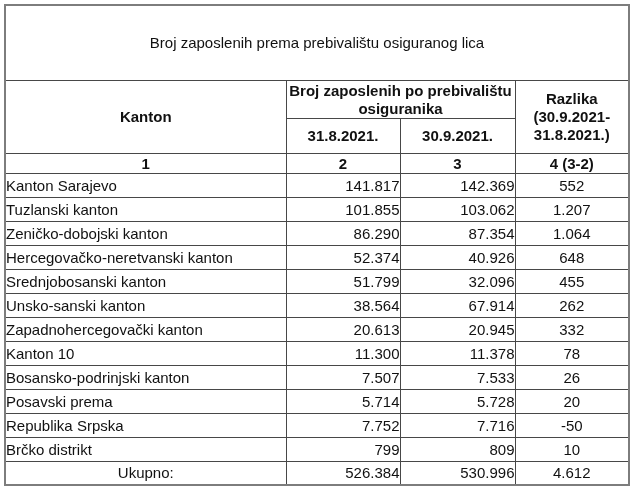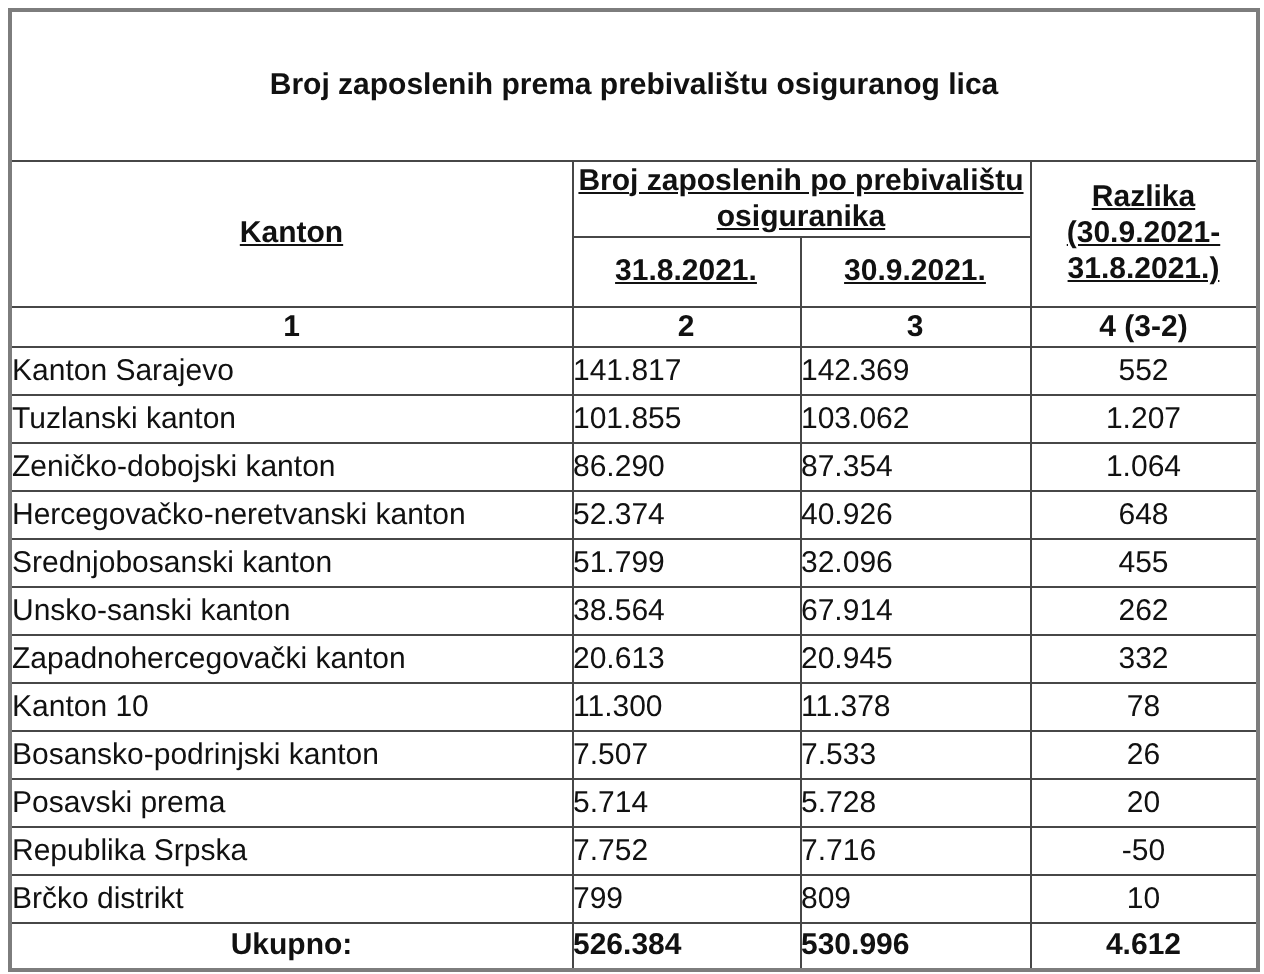--- a/index.html
+++ b/index.html
@@ -24,42 +24,41 @@
     padding: 0;
     font-size: 15px;
     line-height: 18px;
     vertical-align: middle;
     overflow: hidden;
     white-space: nowrap;
   }
   td.title-cell {
     height: 74px;
     text-align: center;
-    font-weight: bold;
+    font-weight: normal;
     font-size: 16px;
     white-space: normal !important;
   }
   td.head {
     text-align: center;
     font-weight: bold;
     white-space: normal !important;
-    text-decoration: underline;
   }
   tr.hdr-top td { height: 37px; }
   tr.hdr-bot td { height: 34px; }
   tr.idx td {
     height: 19px;
     text-align: center;
     font-weight: bold;
   }
   tr.data-row td { height: 23px; }
   td.cell-kanton { text-align: left; padding-left: 6px; }
-  td.cell-num  { text-align: left; padding-right: 8px; }
+  td.cell-num  { text-align: right; padding-right: 8px; }
   td.cell-diff { text-align: center; }
-  tr.row-total td { height: 22px; font-weight: bold; }
+  tr.row-total td { height: 22px; font-weight: normal; }
 </style>
 </head>
 <body>
 
 <table class="emp">
   <colgroup>
     <col style="width:281px">
     <col style="width:114px">
     <col style="width:115px">
     <col style="width:114px">

